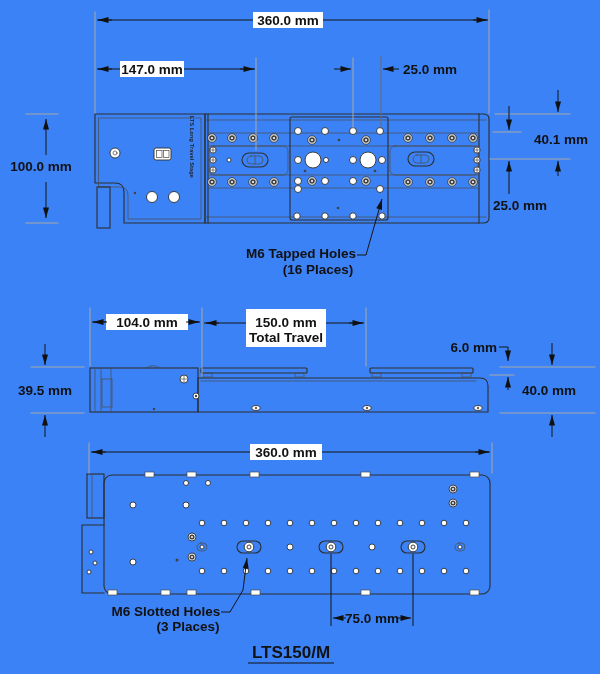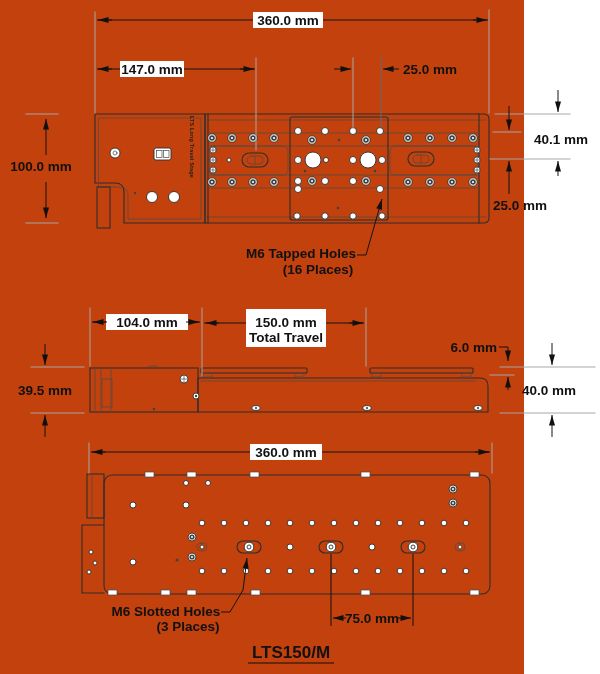--- a/index.html
+++ b/index.html
@@ -1,16 +1,16 @@
 <!DOCTYPE html>
 <html><head>
 <meta charset="utf-8">
 <style>
   html,body{margin:0;padding:0;background:#fff;}
-  .page{width:524px;height:674px;background:#c2410c;position:relative;font-family:"Liberation Sans",sans-serif;}
+  .page{width:600px;height:674px;background:#3b82f6;position:relative;font-family:"Liberation Sans",sans-serif;}
   .ln{stroke:#2e2e2e;stroke-width:1.1;fill:none;stroke-linecap:square;}
   .lt{stroke:#4a4a4a;stroke-width:0.7;fill:none;stroke-linecap:square;}
   .ext{stroke:#a8a8a8;stroke-width:1;fill:none;stroke-linecap:square;}
   .ext2{stroke:#6b6b6b;stroke-width:1;fill:none;stroke-linecap:square;}
   .dim{stroke:#141414;stroke-width:1;fill:none;stroke-linecap:butt;}
   .hole{stroke:#2e2e2e;stroke-width:0.9;fill:#fff;}
   .dkf{fill:#424242;stroke:none;}
   .tick{stroke:#4a4a4a;stroke-width:0.7;fill:#fff;}
   .txt{font:bold 13.5px "Liberation Sans",sans-serif;fill:#111;}
   .txtv{font:bold 5.4px "Liberation Sans",sans-serif;fill:#222;letter-spacing:0.2px;}

